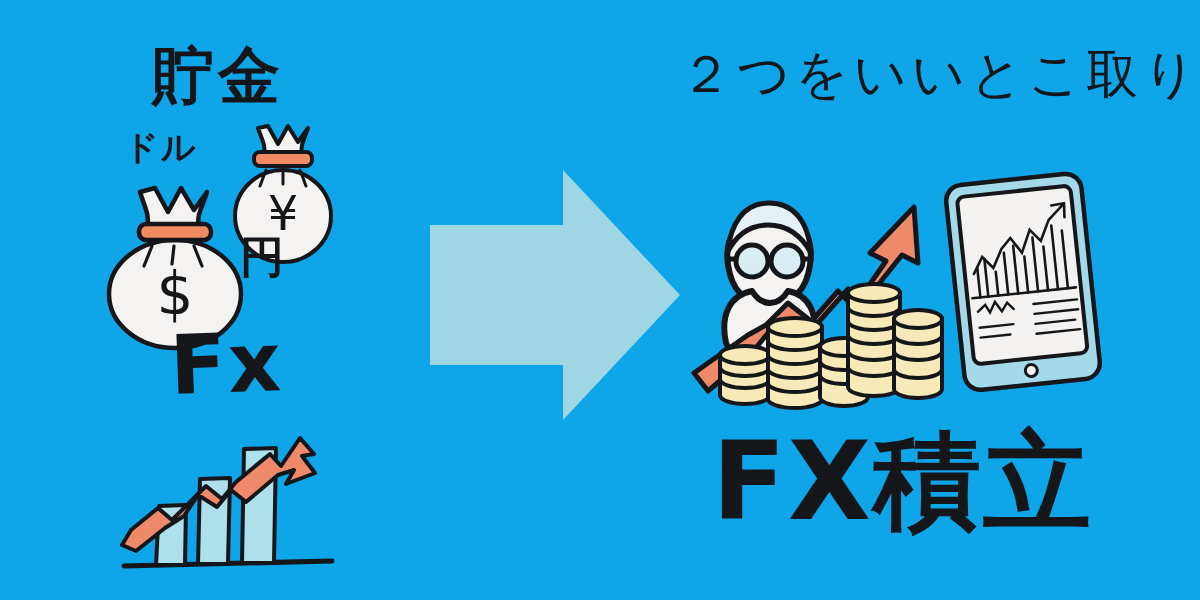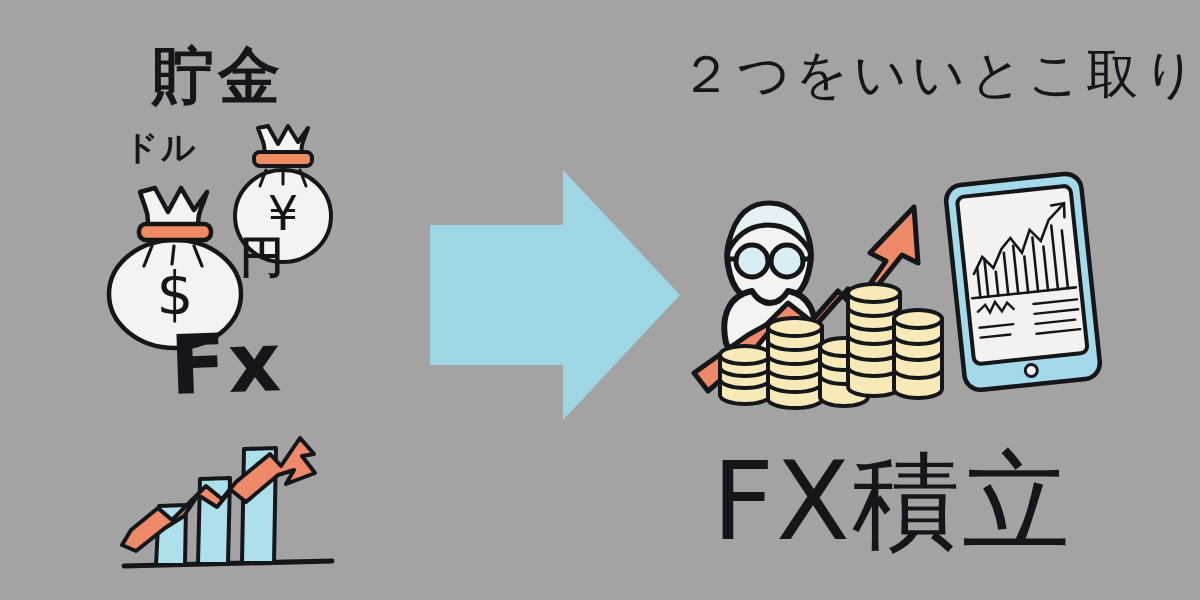--- a/index.html
+++ b/index.html
@@ -1,36 +1,36 @@
 <!DOCTYPE html>
 <html><head>
 <meta charset="utf-8">
 <style>
   html,body{margin:0;padding:0;}
   body{
     width:1200px;height:600px;overflow:hidden;
     font-family:"Liberation Sans","DejaVu Sans",sans-serif;
     background:#ddeefa;
   }
-  #stage{position:relative;width:1200px;height:600px;background:#a3a3a3;}
+  #stage{position:relative;width:1200px;height:600px;background:#0ea5e9;}
 
   .lbl{position:absolute;color:#15161a;white-space:nowrap;}
 
   #savings-label{left:152px;top:34px;font-size:62px;letter-spacing:4px;
       font-family:"DejaVu Sans",sans-serif;font-weight:700;}
   #dollar-label{left:124px;top:125px;font-size:34px;letter-spacing:2px;
       font-family:"DejaVu Sans",sans-serif;font-weight:700;}
   #yen-label{left:240px;top:228px;font-size:44px;
       font-family:"DejaVu Sans",sans-serif;font-weight:700;}
   #fx-hand-label{left:170px;top:316px;font-size:82px;letter-spacing:2px;
       font-family:"DejaVu Sans",sans-serif;font-weight:600;transform:rotate(-2deg);}
   #headline{left:680px;top:40px;font-size:52px;letter-spacing:5px;
       font-family:"DejaVu Sans",sans-serif;font-weight:500;}
-  #fx-title{left:712px;top:430px;font-size:108px;letter-spacing:2px;
-      font-family:"DejaVu Sans",sans-serif;font-weight:400;}
+  #fx-title{left:712px;top:410px;font-size:108px;letter-spacing:2px;
+      font-family:"DejaVu Sans",sans-serif;font-weight:700;}
 
   svg{position:absolute;top:0;left:0;overflow:visible;}
   .sv{position:absolute;}
 </style>
 </head>
 <body>
 
 <div id="stage">
 
   <div class="lbl" id="savings-label">貯金</div>

